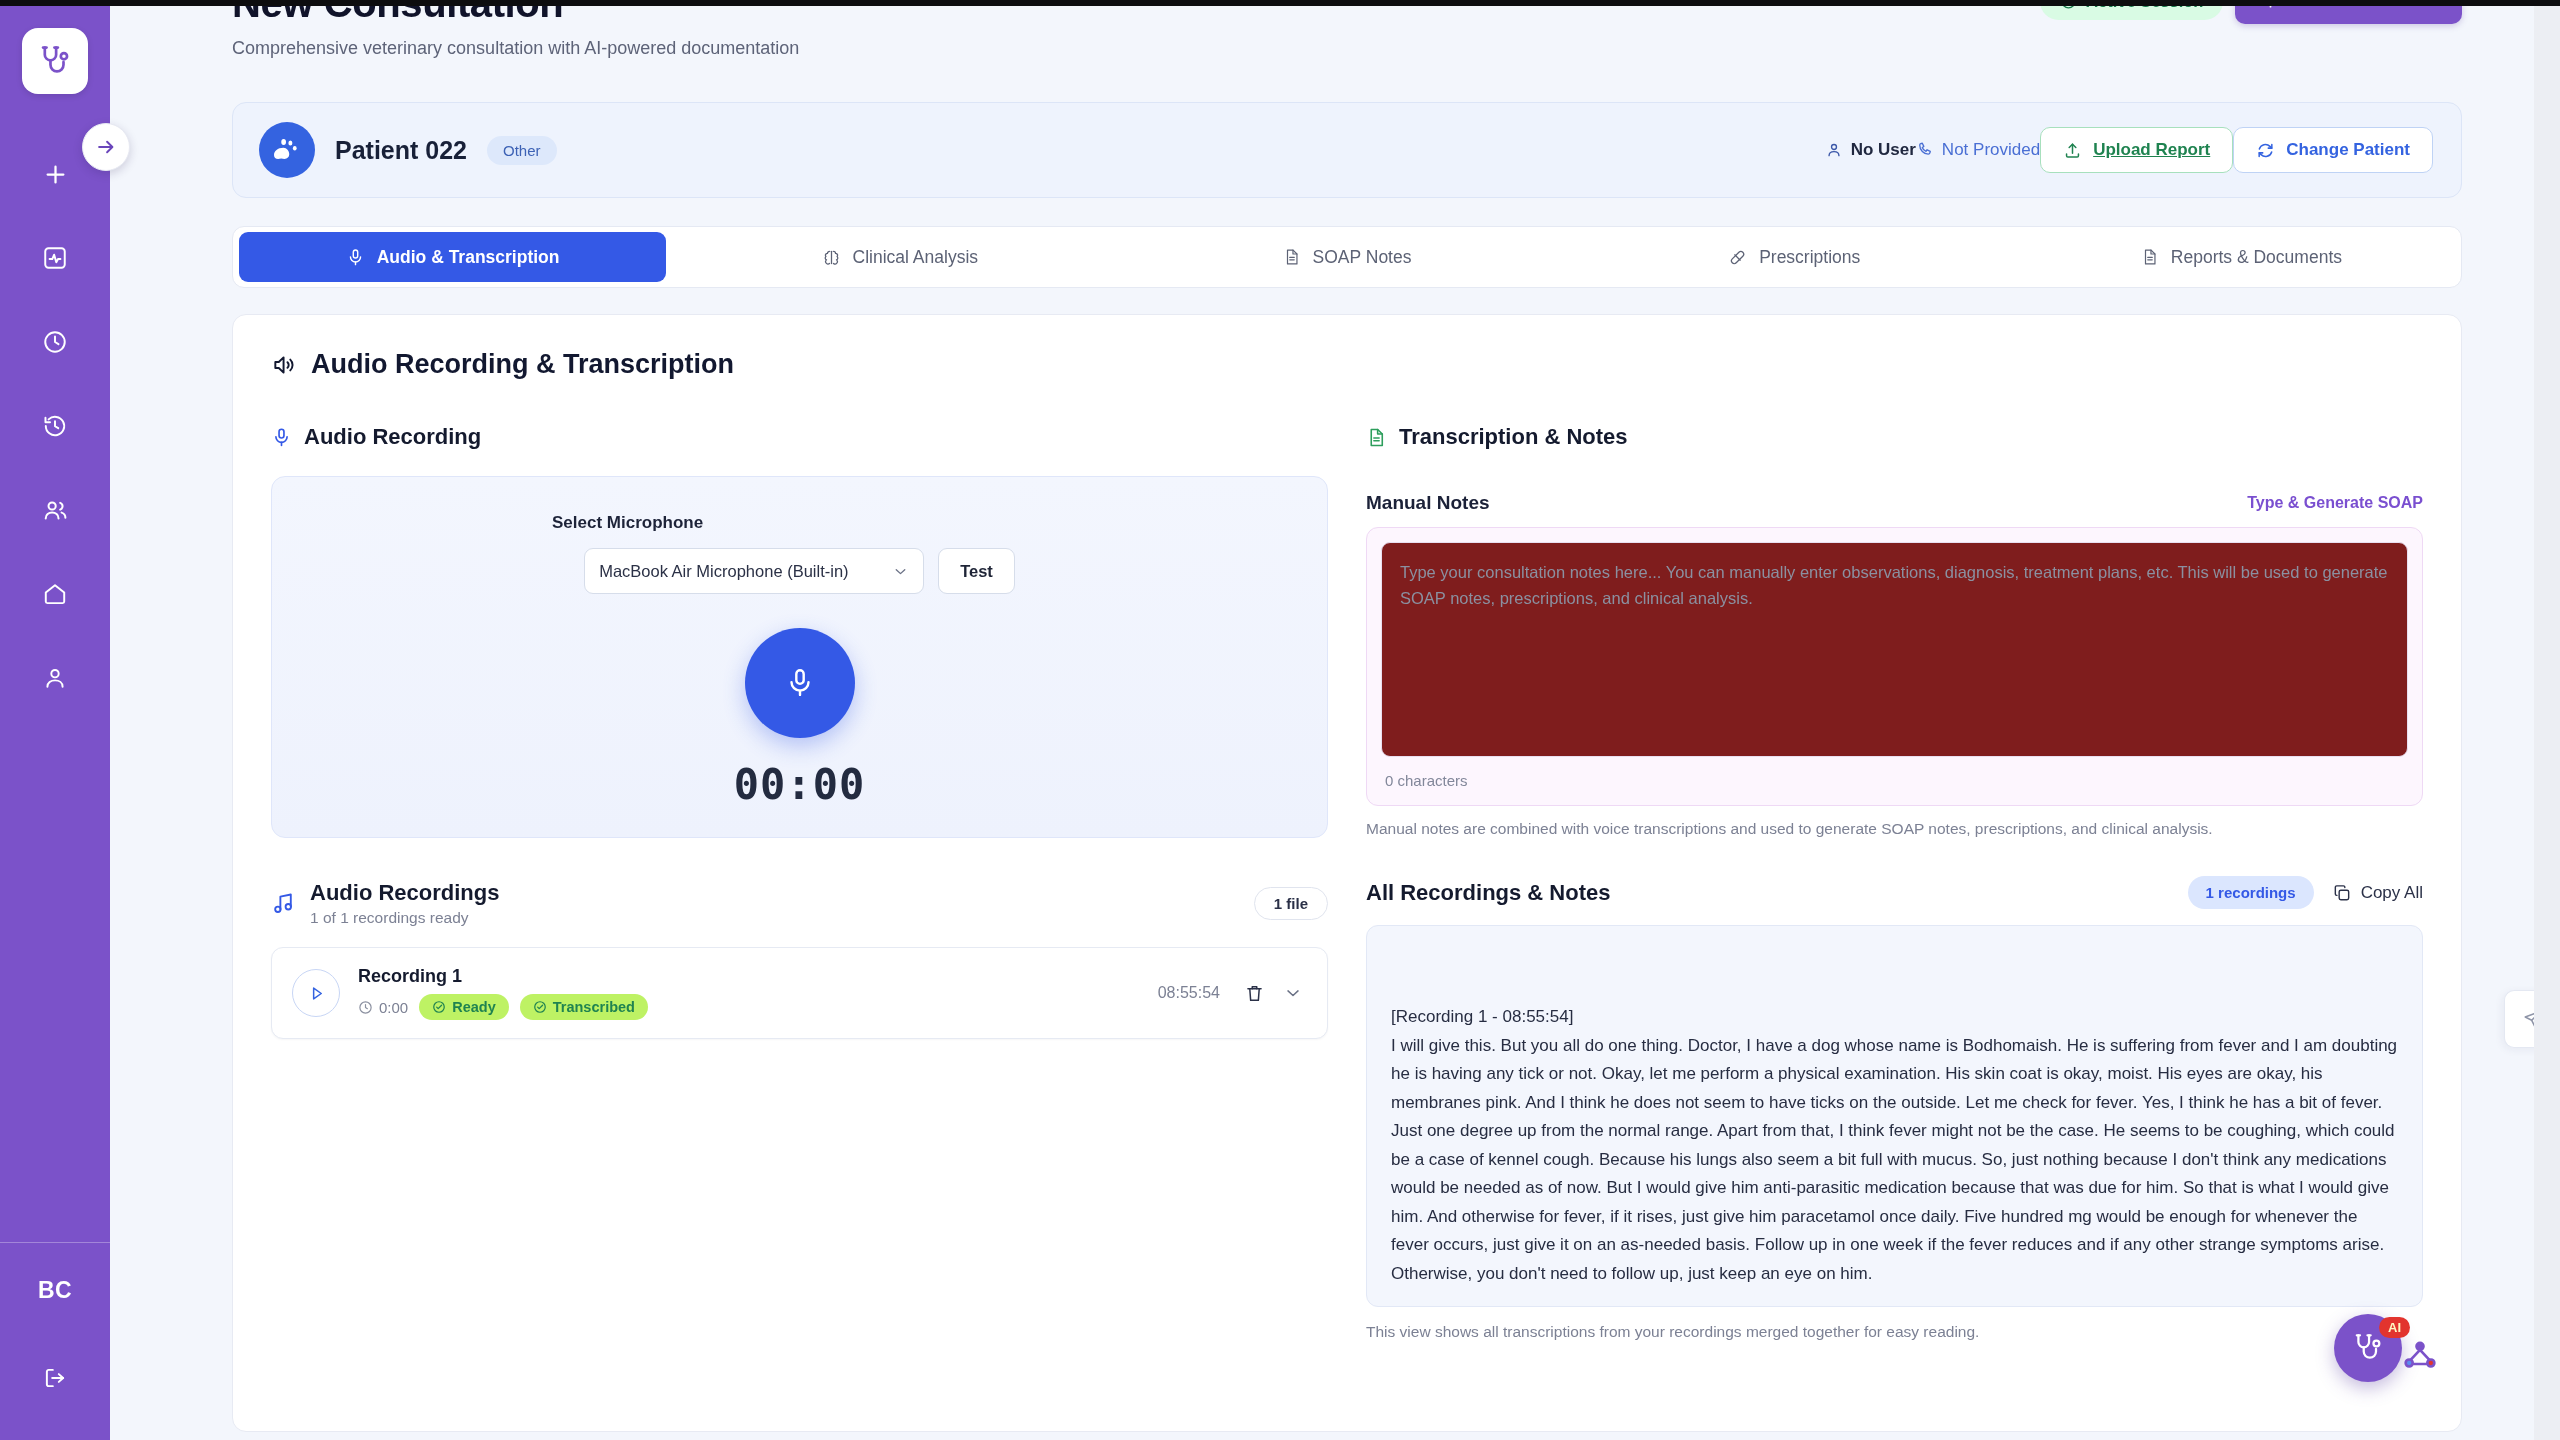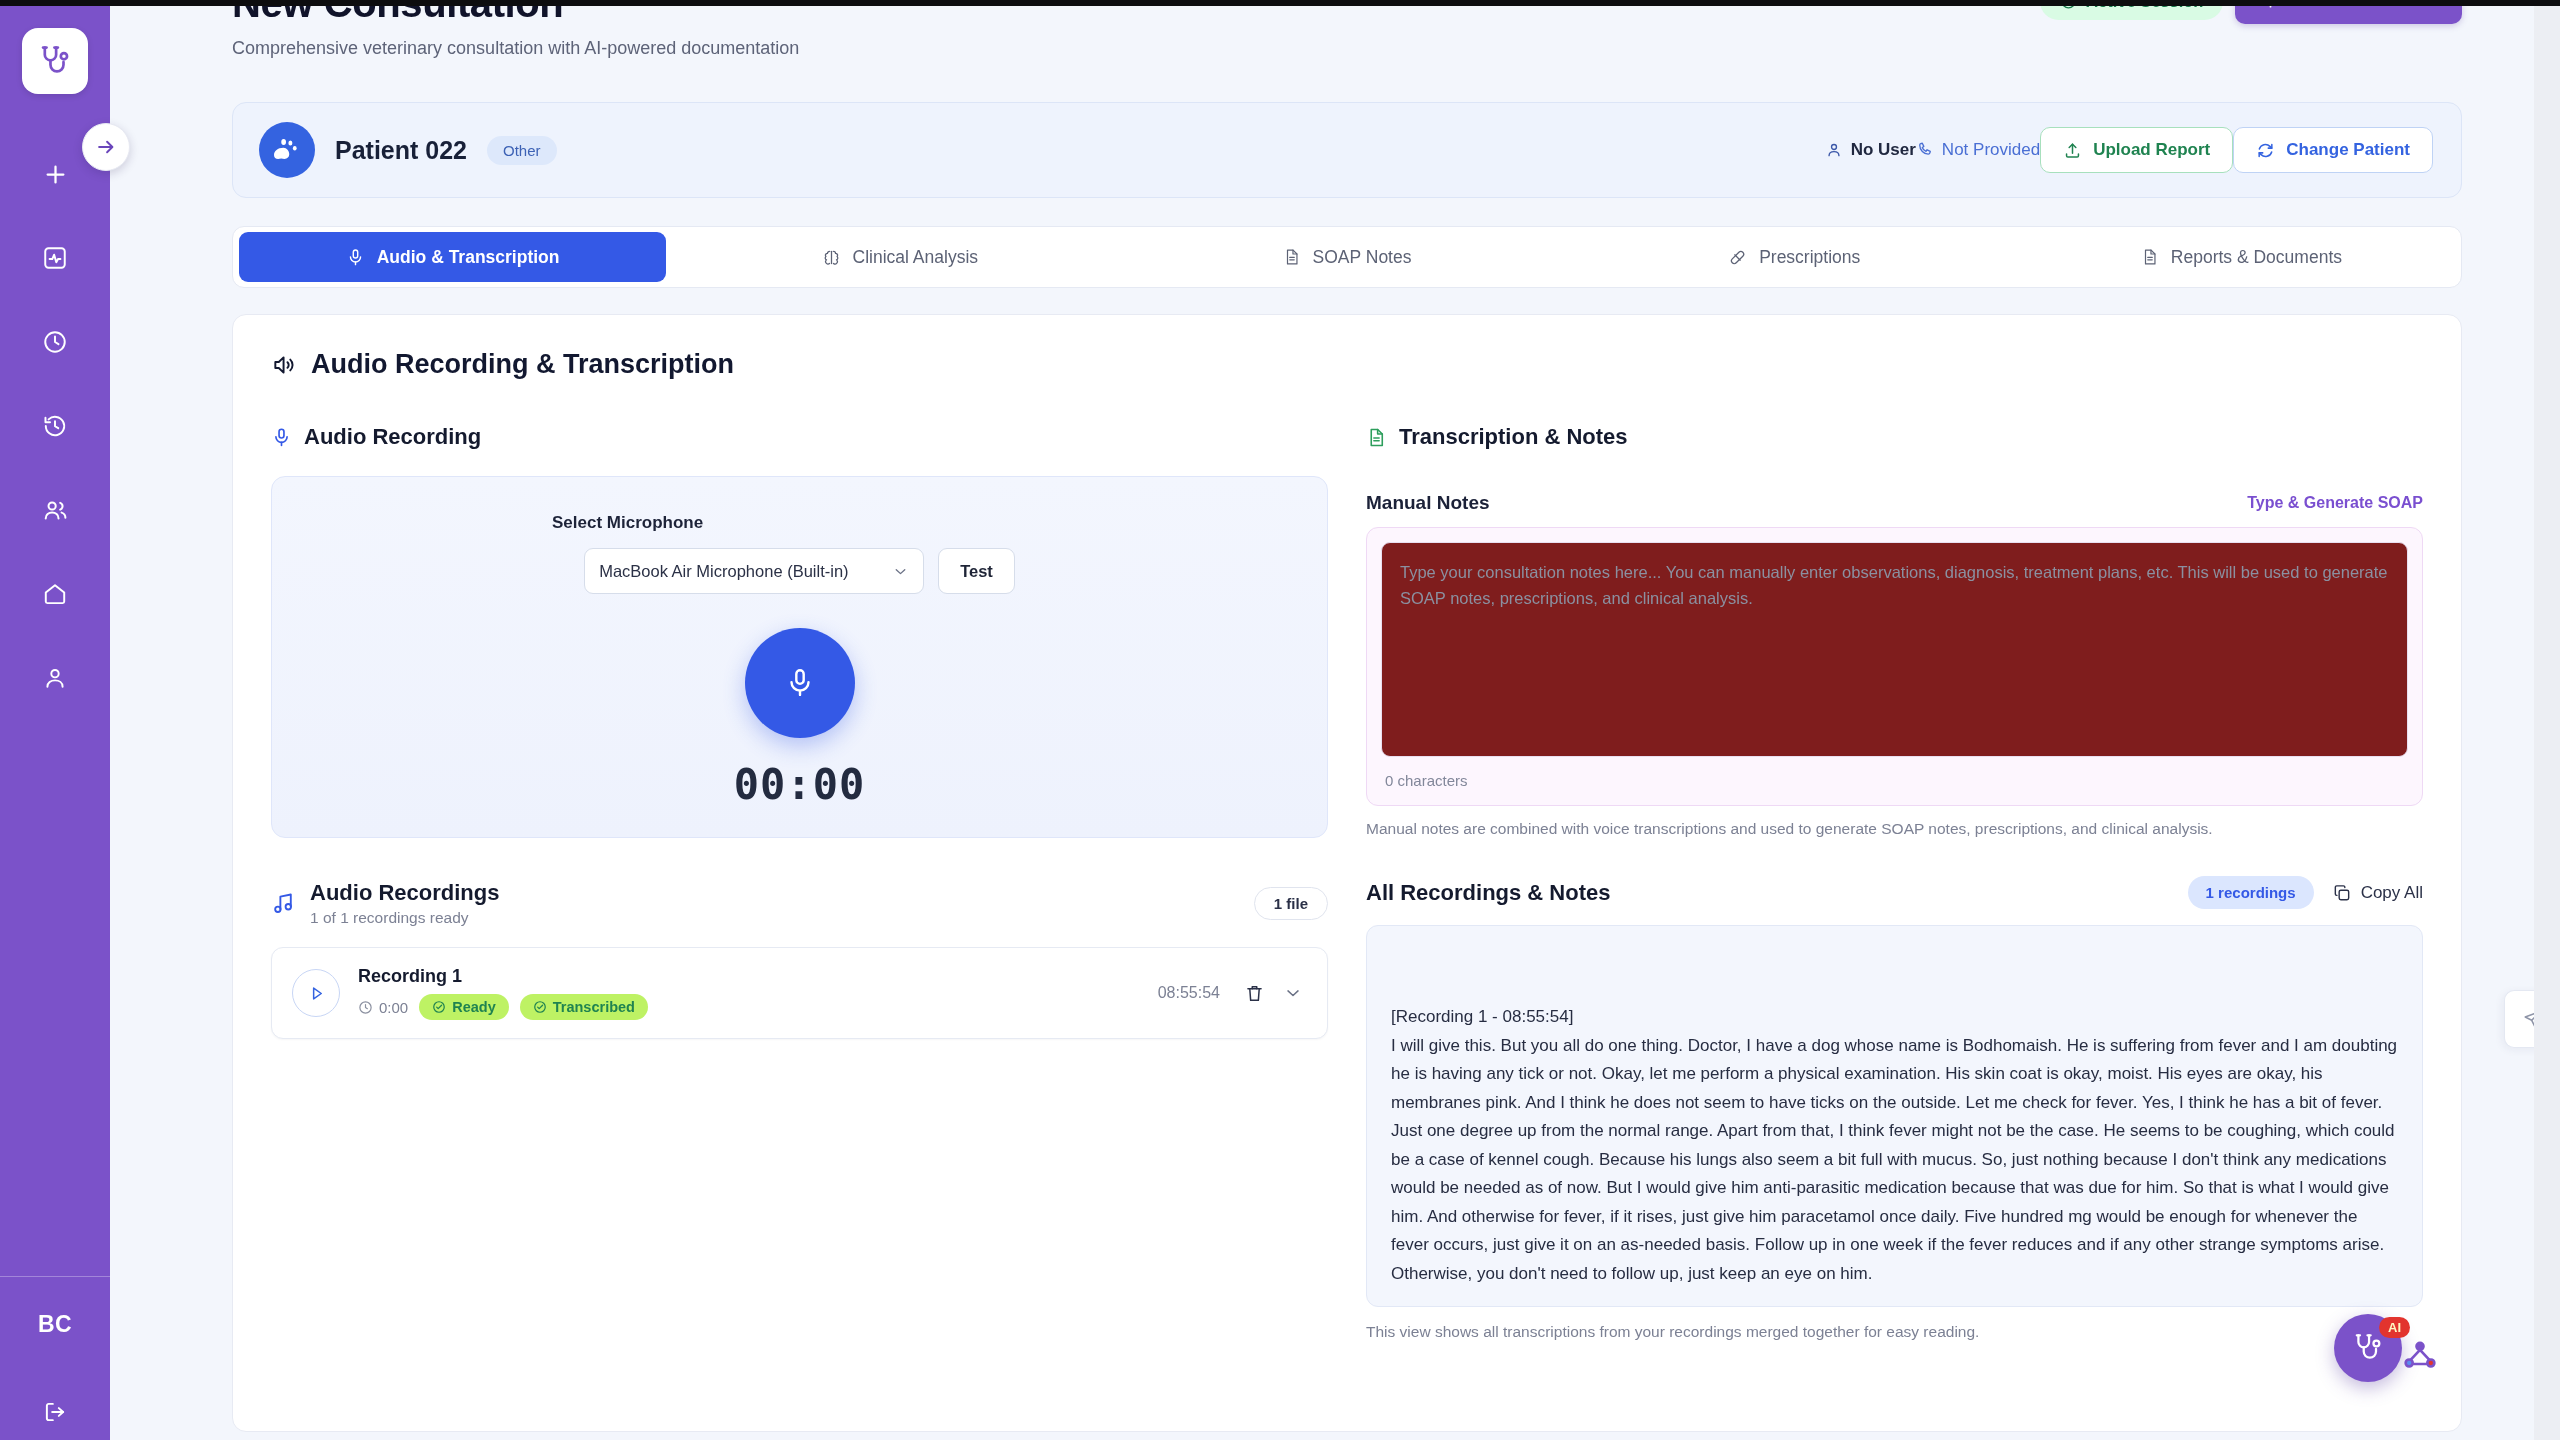--- a/index.html
+++ b/index.html
@@ -26,20 +26,21 @@
     box-shadow: 0 2px 6px rgba(0,0,0,.12);
   }
   .sb-nav { margin-top: 52px; display: flex; flex-direction: column; align-items: center; gap: 28px; }
   .sb-item {
     width: 56px; height: 56px; border-radius: 12px;
     display: flex; align-items: center; justify-content: center;
   }
   .sb-bottom {
     position: absolute; left: 0; bottom: 0; width: 110px;
     display: flex; flex-direction: column; align-items: center;
+    padding-bottom: 34px;
   }
   .sb-bottom-line { width: 110px; height: 1px; background: rgba(255,255,255,.30); margin-bottom: 34px;}
   .sb-initials { color:#fff; font-size: 23px; font-weight: 700; letter-spacing: .5px; margin-bottom: 46px; }
   .collapse-btn {
     position: absolute; left: 82px; top: 123px;
     width: 48px; height: 48px; border-radius: 50%;
     background: #ffffff; border: 1px solid #e7e9f2;
     display:flex; align-items:center; justify-content:center;
     box-shadow: 0 3px 10px rgba(40,30,80,.18);
     z-index: 30;
@@ -80,21 +81,21 @@
   .pc-name { font-size: 25px; font-weight: 700; color: #182038; }
   .pc-tag { background:#dde8fb; color:#3d62b5; font-size:15px; border-radius: 999px; padding: 6px 16px; font-weight: 500;}
   .pc-right { display: flex; align-items: center; }
   .pc-meta { display: flex; align-items: center; gap: 8px; font-size: 17px; }
   .pc-meta.dark { color: #202840; font-weight: 600; }
   .pc-meta.blue { color: #4a6fd4; }
   .btn-outline {
     border-radius: 10px; padding: 12px 22px; font-size: 17px; font-weight: 600;
     display: flex; align-items: center; gap: 11px; background: #fff;
   }
-  .btn-green { border: 1.5px solid #a7e0bd; color: #1f8350; }
+  .btn-green { border: 1.5px solid #a7e0bd; color: #1f8350; text-decoration: underline; }
   .btn-blue { border: 1.5px solid #bfd3f5; color: #3463e0; }
 
   
   .tabs {
     margin-top: 28px; background: #ffffff; border: 1px solid #e5e9f3;
     border-radius: 12px; height: 62px; display: flex; align-items: center;
     padding: 6px; gap: 20px;
   }
   .tab {
     flex: 1; height: 50px; border-radius: 9px;

